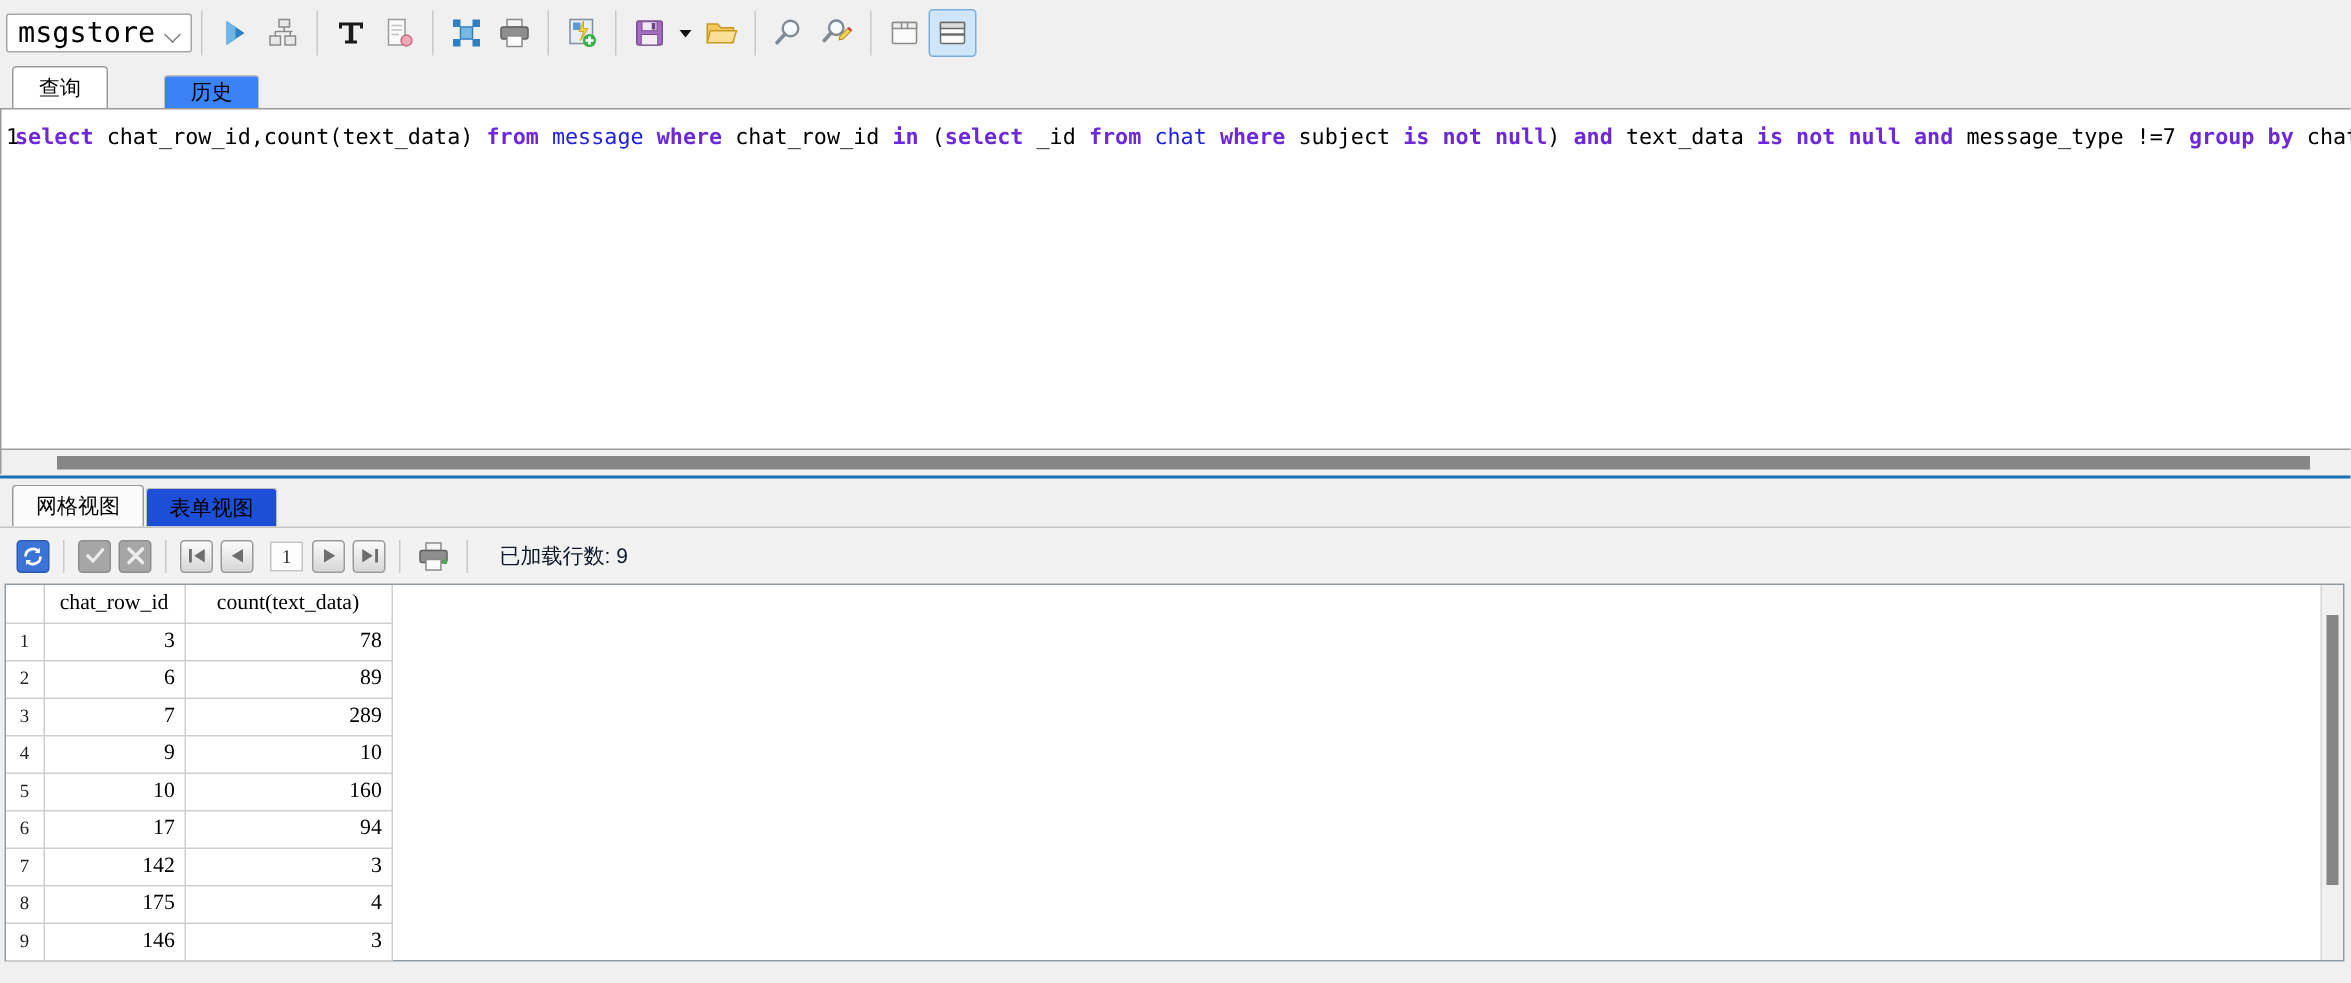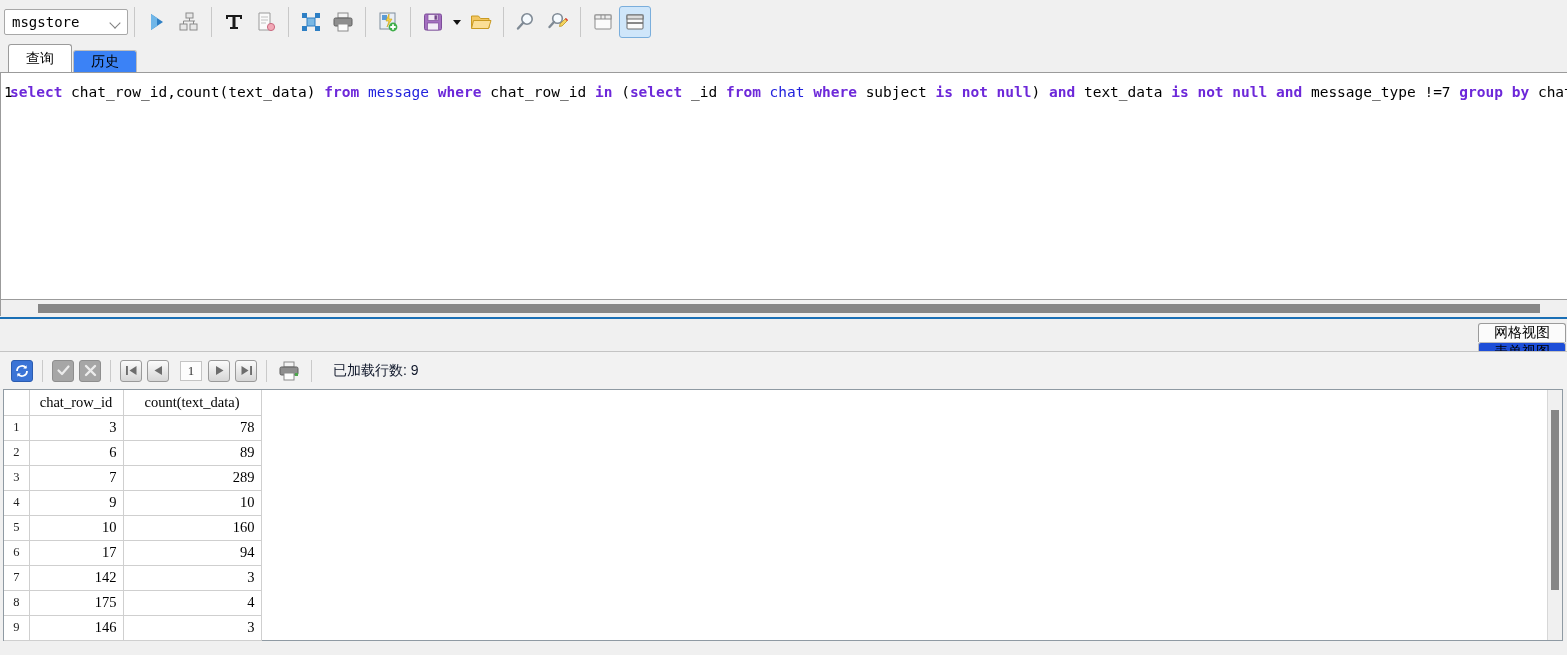--- a/index.html
+++ b/index.html
@@ -20,21 +20,21 @@
     padding-left: 4px;
   }
   #db-select {
     width: 124px; height: 26px;
     background: #ffffff;
     border: 1px solid #a8a8a8;
     border-radius: 2px;
     display: flex; align-items: center;
     padding: 0 4px 0 7px;
     font-family: "DejaVu Sans Mono", monospace;
-    font-size: 14px; color: #000;
+    font-size: 19px; color: #000;
     position: relative;
     justify-content: space-between;
   }
   #db-select .chev {
     width: 13px; height: 13px;
     position: relative; opacity: .75;
   }
   #db-select .chev::before {
     content: ""; position: absolute;
     left: 1px; top: 3px;
@@ -60,20 +60,21 @@
     border: 1px solid #7aaedc;
   }
 
   
   #tabs-top {
     position: absolute; left: 0; top: 44px;
     width: 1567px; height: 28px;
     display: flex; align-items: flex-end;
     padding-left: 8px;
     background: #f0f0f0;
+    gap: 36px;
   }
   .tab-top {
     height: 22px;
     padding: 0 17px;
     display: flex; align-items: center;
     font-size: 14px;
     color: #000;
     background: #3b82f6;
     border: 1px solid #bdbdbd;
     border-bottom: none;
@@ -134,21 +135,20 @@
     background: #1a6fb5;
   }
 
   
   #tabs-bottom {
     position: absolute; left: 0; top: 323px;
     width: 1567px; height: 28px;
     display: flex; align-items: flex-end;
     padding-left: 8px;
     background: #f0f0f0;
-    flex-direction: column;
   }
   .tab-bot {
     height: 26px;
     padding: 0 15px;
     display: flex; align-items: center;
     font-size: 14px; color: #000;
     background: #1d4ed8;
     border: 1px solid #bdbdbd;
     border-bottom: none;
     border-radius: 3px 3px 0 0;

